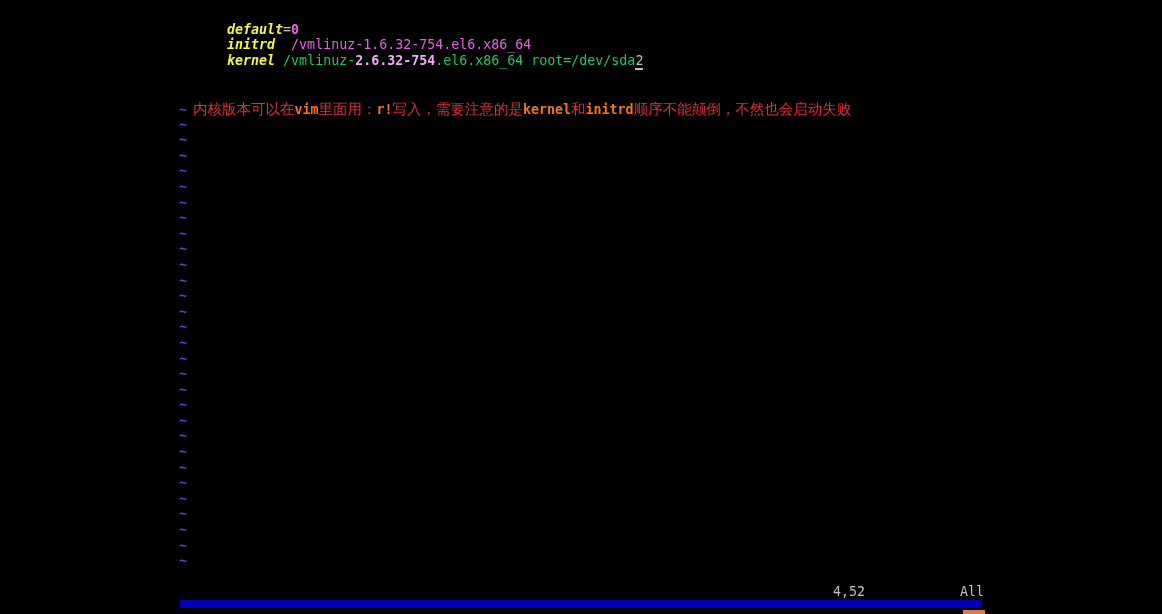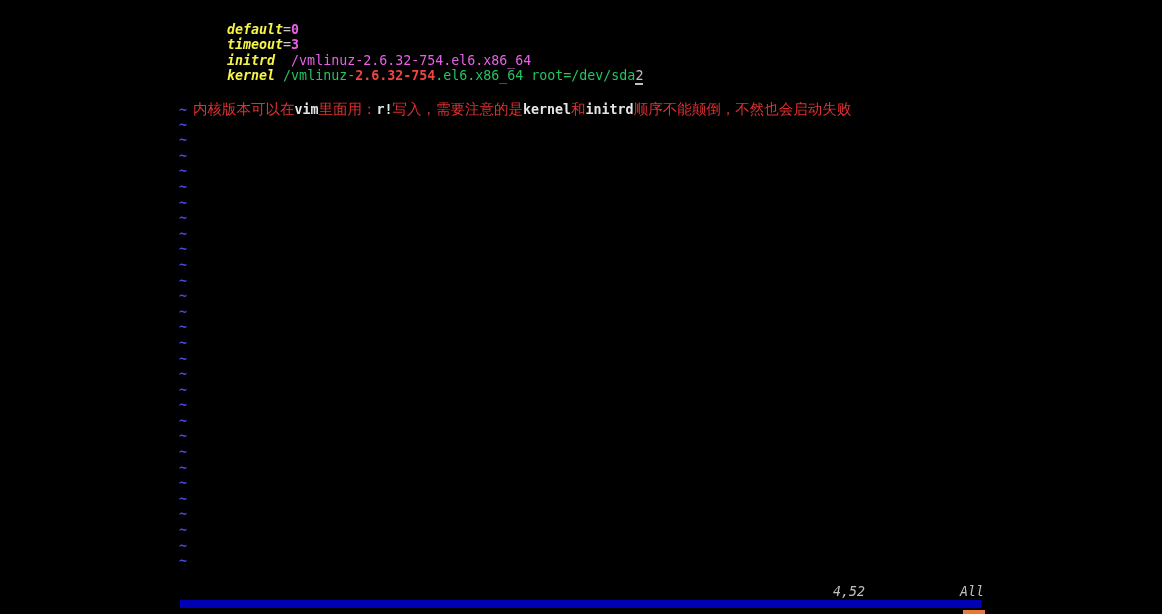--- a/index.html
+++ b/index.html
@@ -29,21 +29,21 @@
   .line {
     height: 15.6px;
     line-height: 15.6px;
     font-size: 13.3px;
     white-space: pre;
     letter-spacing: 0px;
   }
   .kw       { color: #f5f54a; font-weight: bold; font-style: italic; }
   .eq       { color: #c8c8c8; }
   .num      { color: #e860e8; font-weight: bold; }
-  .ver      { color: #ef4444; font-weight: bold; text-align: center; }
+  .ver      { color: #f0abfc; font-weight: bold; text-align: center; }
   .path     { color: #22c55e; }
   .magenta  { color: #e860e8; }
 
   .cursor-under {
     color: #c0c0c0;
     border-bottom: 2px solid #c0c0c0;
     padding-bottom: 0px;
   }
 
   
@@ -55,21 +55,21 @@
     line-height: 18px;
     white-space: nowrap;
   }
   .comment-text {
     color: #e03030;
     font-family: Liberation Sans, sans-serif;
     font-size: 14.5px;
     margin-top: 41px;
   }
   .comment-mono {
-    color: #e5e5e5;
+    color: #f97316;
     font-family: "DejaVu Sans Mono", "Liberation Mono", monospace;
     font-size: 13.3px;
     font-weight: bold;
   }
 
   
   .tilde-col {
     position: absolute;
     left: 179px;
     top: 101px;
@@ -87,21 +87,20 @@
   .status-line {
     position: absolute;
     left: 0;
     top: 583px;
     width: 1162px;
     height: 17px;
     line-height: 17px;
     font-size: 13.3px;
     color: #c0c0c0;
     white-space: pre;
-    font-style: italic;
   }
   .status-pos {
     position: absolute;
     left: 833px;
     top: 0;
   }
   .status-scroll {
     position: absolute;
     left: 960px;
     top: 0;
@@ -130,26 +129,23 @@
 <body>
 
 <div class="screen">
 
   <div class="buffer">
 
     <div class="line">
       <span class="kw">default</span><span class="eq">=</span><span class="num">0</span>
     </div>
 
-    <div class="line">
-      <span class="kw">timeout</span><span class="eq">=</span><span class="num">3</span>
-    </div>
 
     <div class="line">
-      <span class="kw">initrd</span><span class="eq">  </span><span class="magenta">/vmlinuz-2.6.32-754.el6.x86_64</span>
+      <span class="kw">initrd</span><span class="eq">  </span><span class="magenta">/vmlinuz-1.6.32-754.el6.x86_64</span>
     </div>
 
     <div class="line">
       <span class="kw">kernel</span><span class="eq"> </span><span class="path">/vmlinuz-</span><span class="ver">2.6.32-754</span><span class="path">.el6.x86_64 root=/dev/sda</span><span class="cursor-under">2</span>
     </div>
 
   </div>
 
   <div class="comment-line">
     <span class="tilde" style="display:inline-block;width:14px;">~</span><span class="comment-text">内核版本可以在</span><span class="comment-mono">vim</span><span class="comment-text">里面用：</span><span class="comment-mono">r!</span><span class="comment-text">写入，需要注意的是</span><span class="comment-mono">kernel</span><span class="comment-text">和</span><span class="comment-mono">initrd</span><span class="comment-text">顺序不能颠倒，不然也会启动失败</span>

